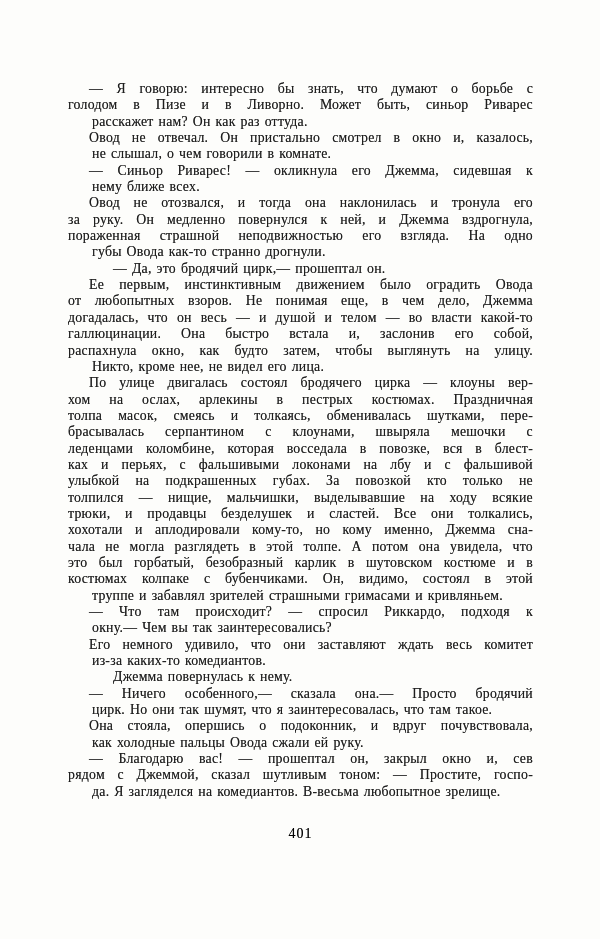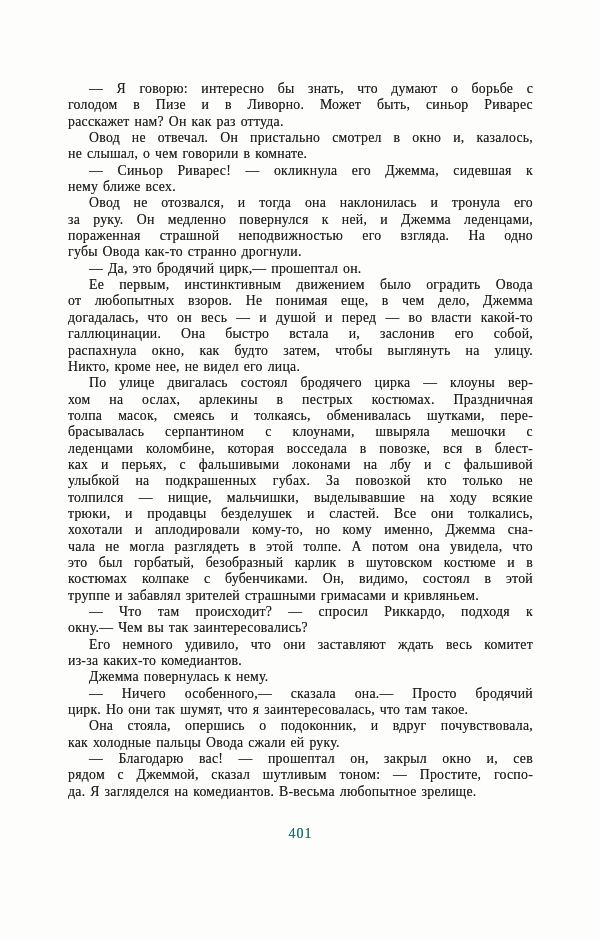--- a/index.html
+++ b/index.html
@@ -38,53 +38,54 @@
     text-align-last: justify;
     white-space: normal;
     text-shadow: 0 0 0.4px rgba(20,20,20,0.6);
   }
   .line.first {
     text-indent: 21px;
   }
   .line.last {
     text-align: left;
     text-align-last: left;
+    margin-left: 24px;
   }
   .page-number {
     position: absolute;
     left: 68px;
     top: 826px;
     width: 465px;
     text-align: center;
     font-size: 14px;
     letter-spacing: 1px;
-    color: #0f766e;
+    color: #000000;
     text-shadow: 0 0 0.4px rgba(20,20,20,0.6);
   }
 </style>
 </head>
 <body>
 
 <div class="scan-page">
   <div class="text-block">
       <div class="line first">— Я говорю: интересно бы знать, что думают о борьбе с</div>
       <div class="line">голодом в Пизе и в Ливорно. Может быть, синьор Риварес</div>
       <div class="line last">расскажет нам? Он как раз оттуда.</div>
       <div class="line first">Овод не отвечал. Он пристально смотрел в окно и, казалось,</div>
       <div class="line last">не слышал, о чем говорили в комнате.</div>
       <div class="line first">— Синьор Риварес! — окликнула его Джемма, сидевшая к</div>
       <div class="line last">нему ближе всех.</div>
       <div class="line first">Овод не отозвался, и тогда она наклонилась и тронула его</div>
-      <div class="line">за руку. Он медленно повернулся к ней, и Джемма леденцами,</div>
+      <div class="line">за руку. Он медленно повернулся к ней, и Джемма вздрогнула,</div>
       <div class="line">пораженная страшной неподвижностью его взгляда. На одно</div>
       <div class="line last">губы Овода как-то странно дрогнули.</div>
       <div class="line first last">— Да, это бродячий цирк,— прошептал он.</div>
       <div class="line first">Ее первым, инстинктивным движением было оградить Овода</div>
       <div class="line">от любопытных взоров. Не понимая еще, в чем дело, Джемма</div>
-      <div class="line">догадалась, что он весь — и душой и перед — во власти какой-то</div>
+      <div class="line">догадалась, что он весь — и душой и телом — во власти какой-то</div>
       <div class="line">галлюцинации. Она быстро встала и, заслонив его собой,</div>
       <div class="line">распахнула окно, как будто затем, чтобы выглянуть на улицу.</div>
       <div class="line last">Никто, кроме нее, не видел его лица.</div>
       <div class="line first">По улице двигалась состоял бродячего цирка — клоуны вер-</div>
       <div class="line">хом на ослах, арлекины в пестрых костюмах. Праздничная</div>
       <div class="line">толпа масок, смеясь и толкаясь, обменивалась шутками, пере-</div>
       <div class="line">брасывалась серпантином с клоунами, швыряла мешочки с</div>
       <div class="line">леденцами коломбине, которая восседала в повозке, вся в блест-</div>
       <div class="line">ках и перьях, с фальшивыми локонами на лбу и с фальшивой</div>
       <div class="line">улыбкой на подкрашенных губах. За повозкой кто только не</div>

